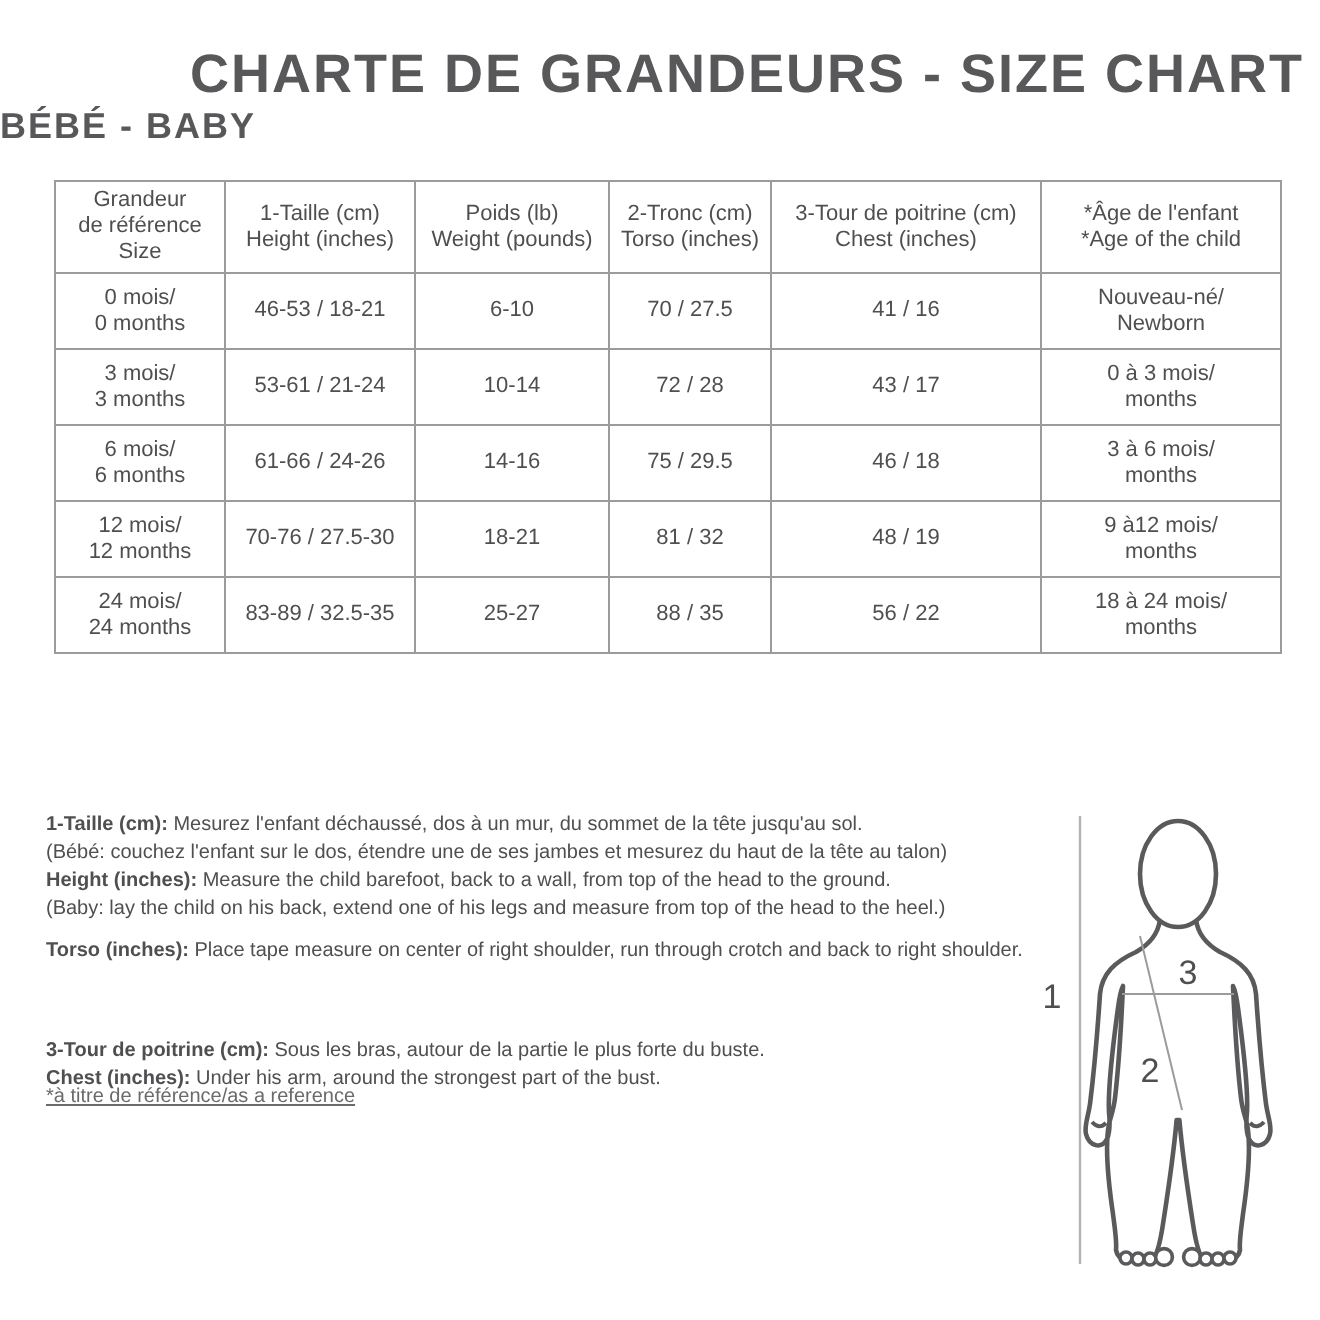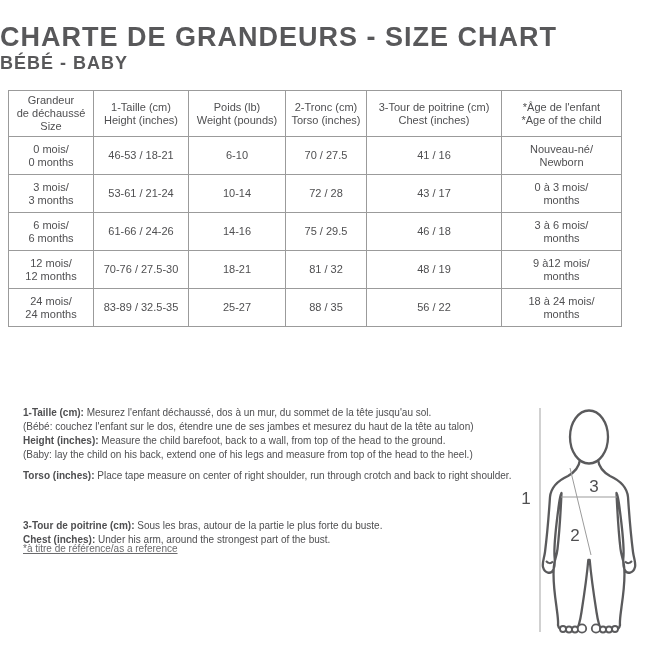--- a/index.html
+++ b/index.html
@@ -6,32 +6,32 @@
   html, body { background: #ffffff; }
   body { font-family: "Liberation Sans", sans-serif; color: #4f4f51; }
   .page {
     position: relative;
     width: 660px; height: 660px;
     background: #ffffff;
     overflow: hidden;
   }
   .title {
     position: absolute; top: 22px; left: 0; width: 652px;
-    text-align: left;
+    text-align: right;
     font-size: 27px; font-weight: bold; letter-spacing: 1px;
     color: #58585a;
   }
   .subtitle {
     position: absolute; top: 53px; left: 0; width: 660px;
     text-align: left;
     font-size: 18px; font-weight: bold; letter-spacing: 1px;
     color: #58585a;
   }
   table.size-table {
-    position: absolute; left: 8px; top: 90px;
+    position: absolute; left: 27px; top: 90px;
     width: 613px;
     border-collapse: collapse; table-layout: fixed;
     font-size: 11px; color: #4f4f51; border-radius: 12px;
   }
   table.size-table th, table.size-table td {
     border: 1px solid #9b9b9b;
     text-align: center; vertical-align: middle;
     font-weight: normal;
     line-height: 13px;
     padding: 2px 1px;
@@ -75,21 +75,21 @@
         <col style="width:95px">
         <col style="width:97px">
       <col style="width:81px">
         <col style="width:135px">
         <col style="width:120px">
     </colgroup>
     <thead>
       <tr>
         <th>
           <span class="line">Grandeur</span>
-          <span class="line">de déchaussé</span>
+          <span class="line">de référence</span>
           <span class="line">Size</span>
         </th>
         <th>
           <span class="line">1-Taille (cm)</span>
           <span class="line">Height (inches)</span>
         </th>
         <th>
           <span class="line">Poids (lb)</span>
           <span class="line">Weight (pounds)</span>
         </th>

